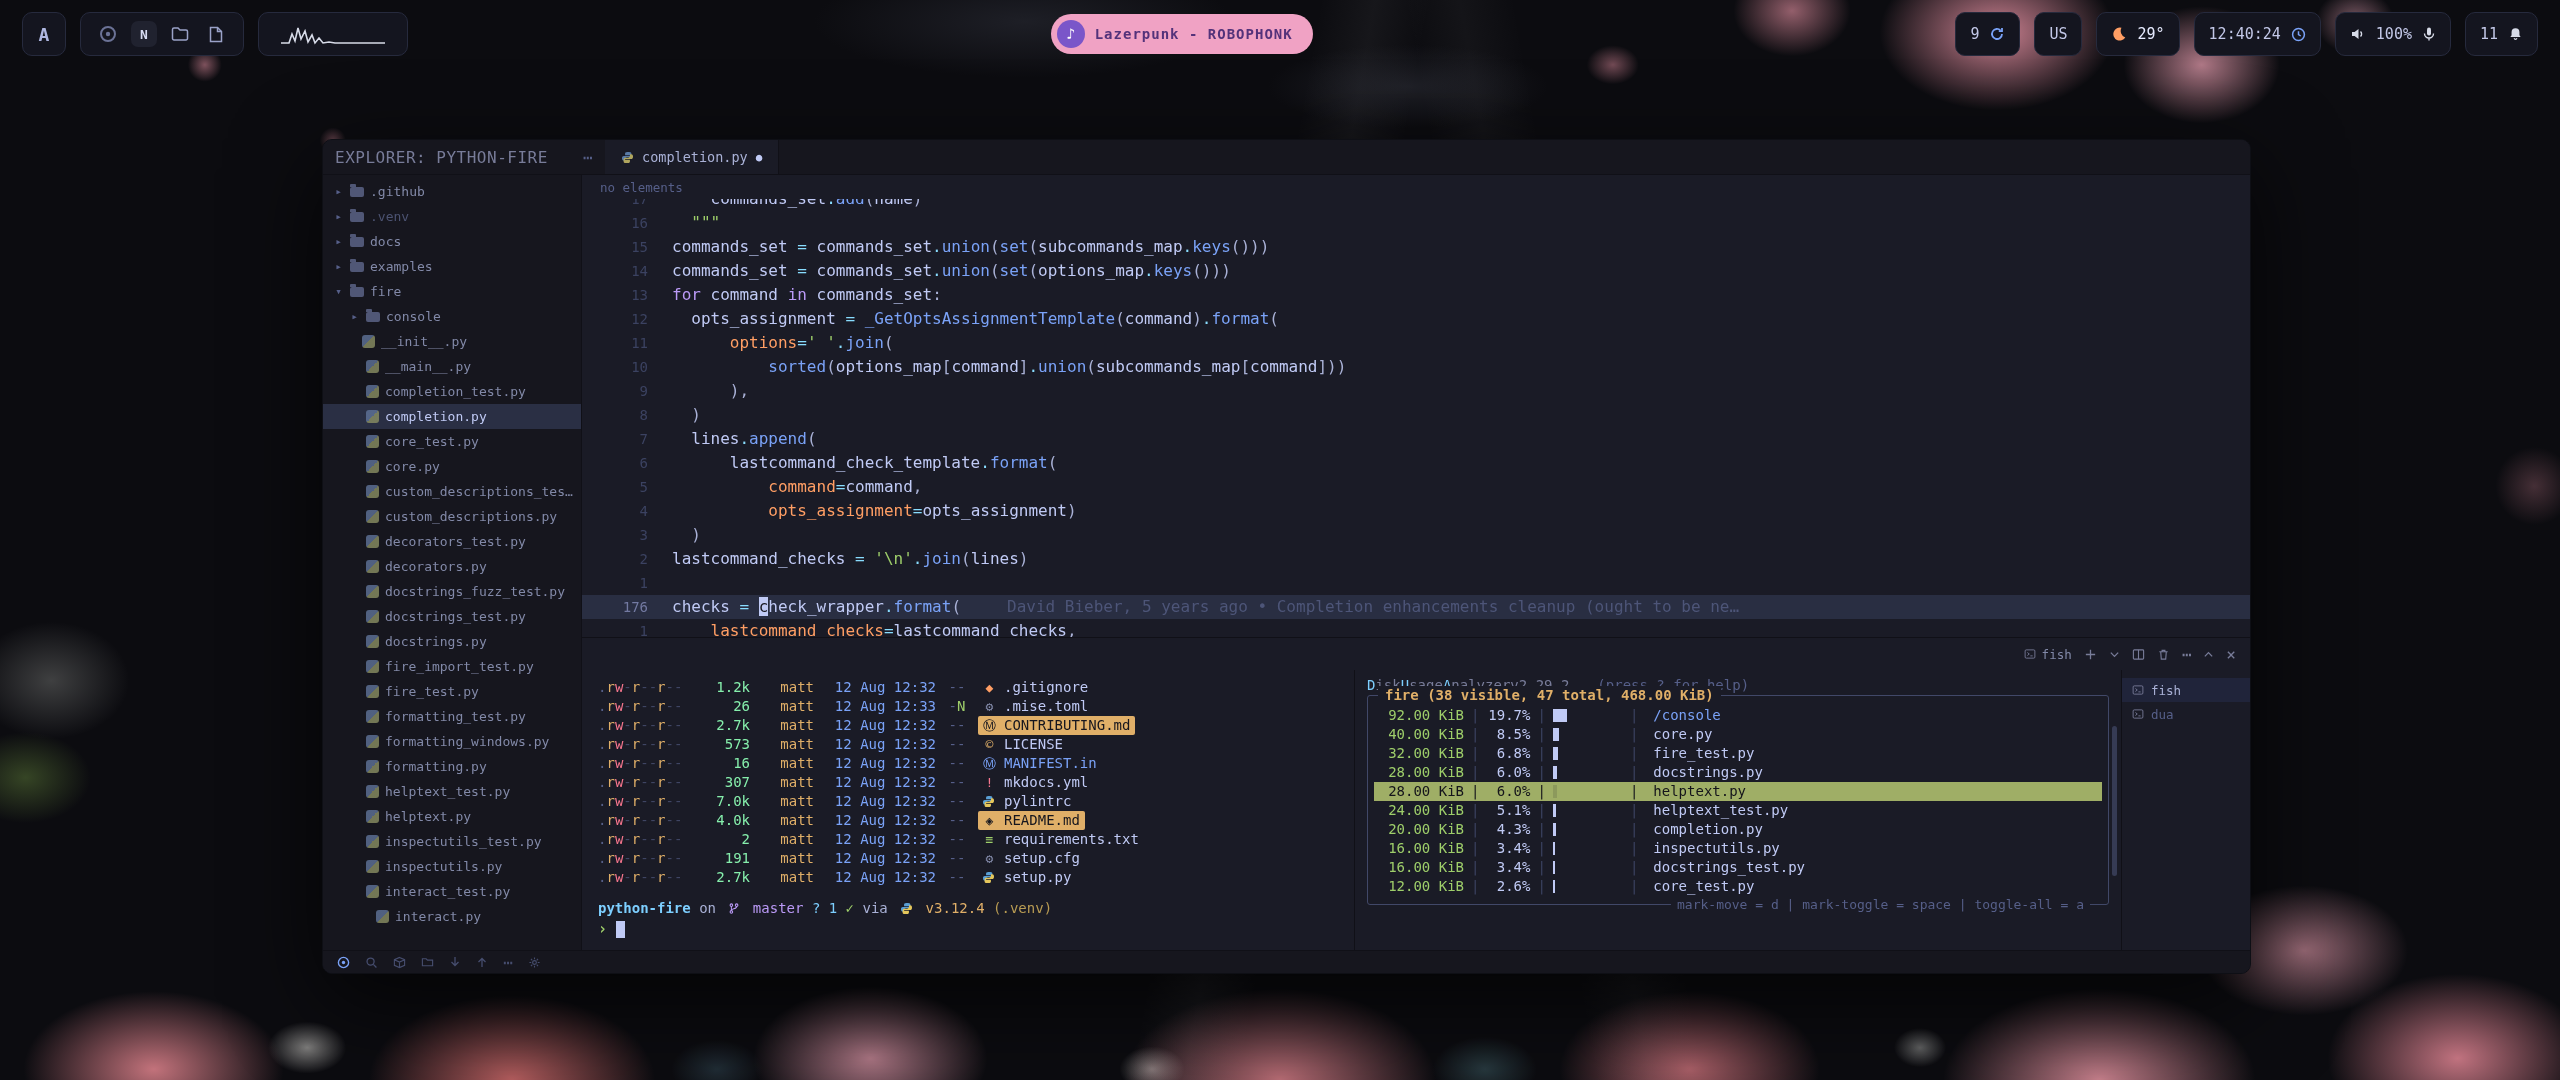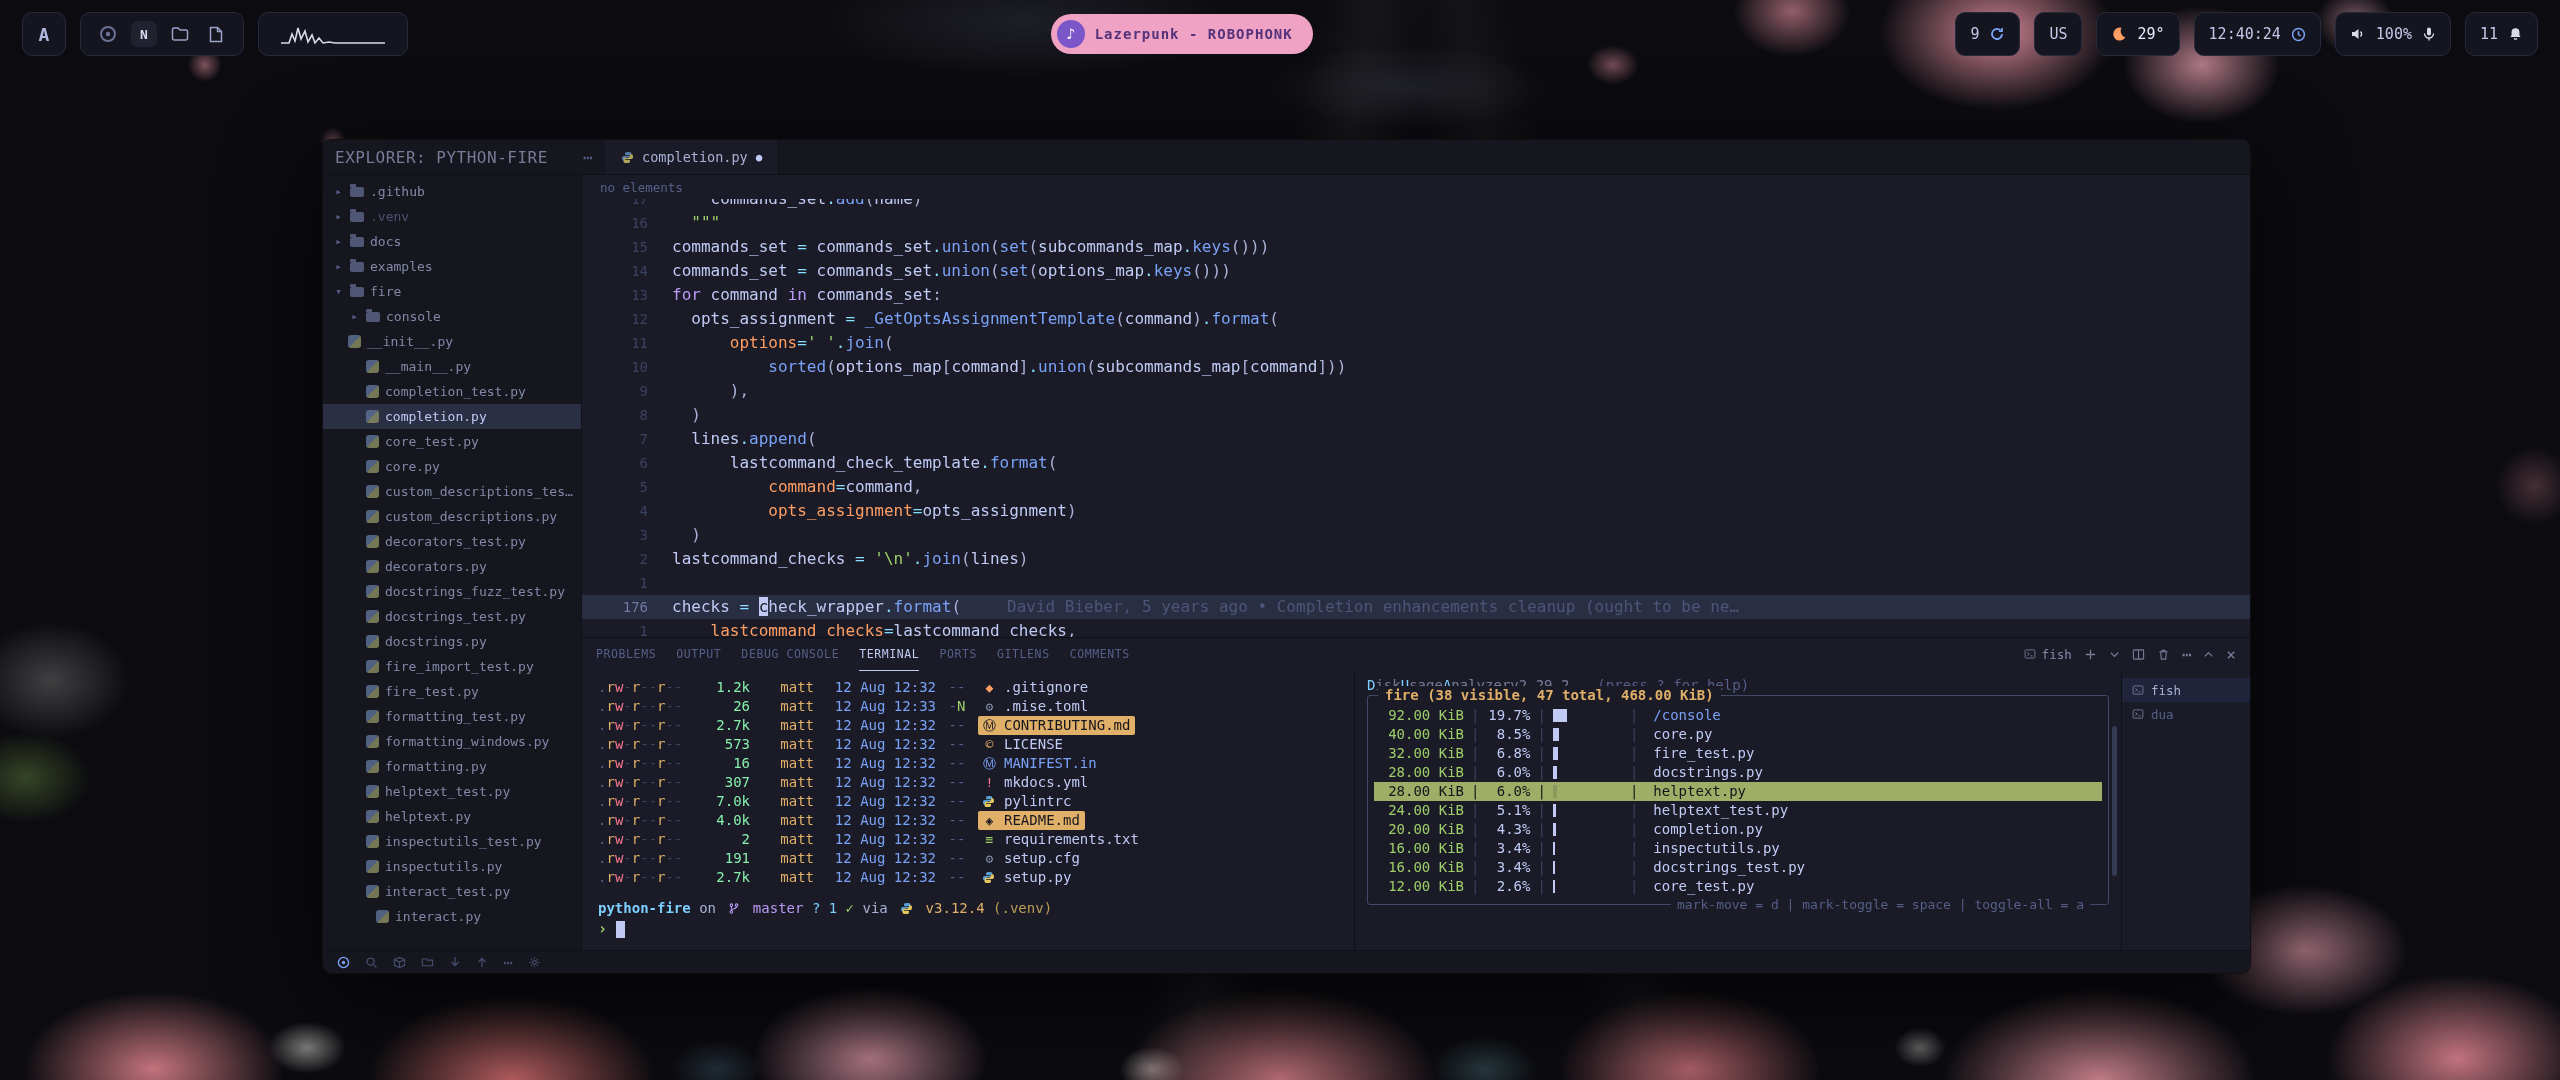--- a/index.html
+++ b/index.html
@@ -299,21 +299,21 @@
             <div class="tree-row" style="padding-left: 10px;">
               <span class="chev">▾</span>
               <span class="fld"></span>
               <span class="tlab">fire</span>
             </div>
             <div class="tree-row" style="padding-left: 26px;">
               <span class="chev">▸</span>
               <span class="fld"></span>
               <span class="tlab">console</span>
             </div>
-            <div class="tree-row" style="padding-left: 8px;">
+            <div class="tree-row" style="padding-left: 22px;">
               <span class="chev"></span>
               <span class="pyi"></span>
               <span class="tlab">__init__.py</span>
             </div>
             <div class="tree-row" style="padding-left: 26px;">
               <span class="chev"></span>
               <span class="pyi"></span>
               <span class="tlab">__main__.py</span>
             </div>
             <div class="tree-row" style="padding-left: 26px;">
@@ -452,29 +452,20 @@
               <div class="code-line"><span class="gut">3</span><span class="code-body"><span class="tk-c0">  )</span></span></div>
               <div class="code-line"><span class="gut">2</span><span class="code-body"><span class="tk-v">lastcommand_checks</span><span class="tk-o"> = </span><span class="tk-s">'\n'</span><span class="tk-o">.</span><span class="tk-f">join</span><span class="tk-c0">(</span><span class="tk-v">lines</span><span class="tk-c0">)</span></span></div>
               <div class="code-line"><span class="gut">1</span><span class="code-body"></span></div>
               <div class="code-line cur"><span class="gut">176</span><span class="code-body"><span class="tk-v">checks</span><span class="tk-o"> = </span><span class="cursorblk">c</span><span class="tk-v">heck_wrapper</span><span class="tk-o">.</span><span class="tk-f">format</span><span class="tk-c0">(</span><span class="blame">David Bieber, 5 years ago • Completion enhancements cleanup (ought to be ne…</span></span></div>
               <div class="code-line"><span class="gut">1</span><span class="code-body"><span class="tk-c0">    </span><span class="tk-p">lastcommand_checks</span><span class="tk-o">=</span><span class="tk-v">lastcommand_checks</span><span class="tk-c0">,</span></span></div>
             </div>
         </div>
 
         <div class="panel">
           <div class="panel-head">
-            <div id="panel-tabs" style="display:flex;gap:20px;height:100%;">
-                <div class="ptab">PROBLEMS</div>
-                <div class="ptab">OUTPUT</div>
-                <div class="ptab">DEBUG CONSOLE</div>
-                <div class="ptab active">TERMINAL</div>
-                <div class="ptab">PORTS</div>
-                <div class="ptab">GITLENS</div>
-                <div class="ptab">COMMENTS</div>
-              </div>
             <div class="phead-right">
               <span class="profile">
                 <span class="pico">
                   <svg viewBox="0 0 16 16" width="12" height="12" fill="none" stroke="currentColor" stroke-width="1.2">
                       <rect x="1.5" y="2.5" width="13" height="11" rx="1.5"></rect>
                       <path d="M4.5 6l2.5 2-2.5 2M8.5 10.5h3"></path>
                     </svg>
                 </span>
                 <span>fish</span>
               </span>

